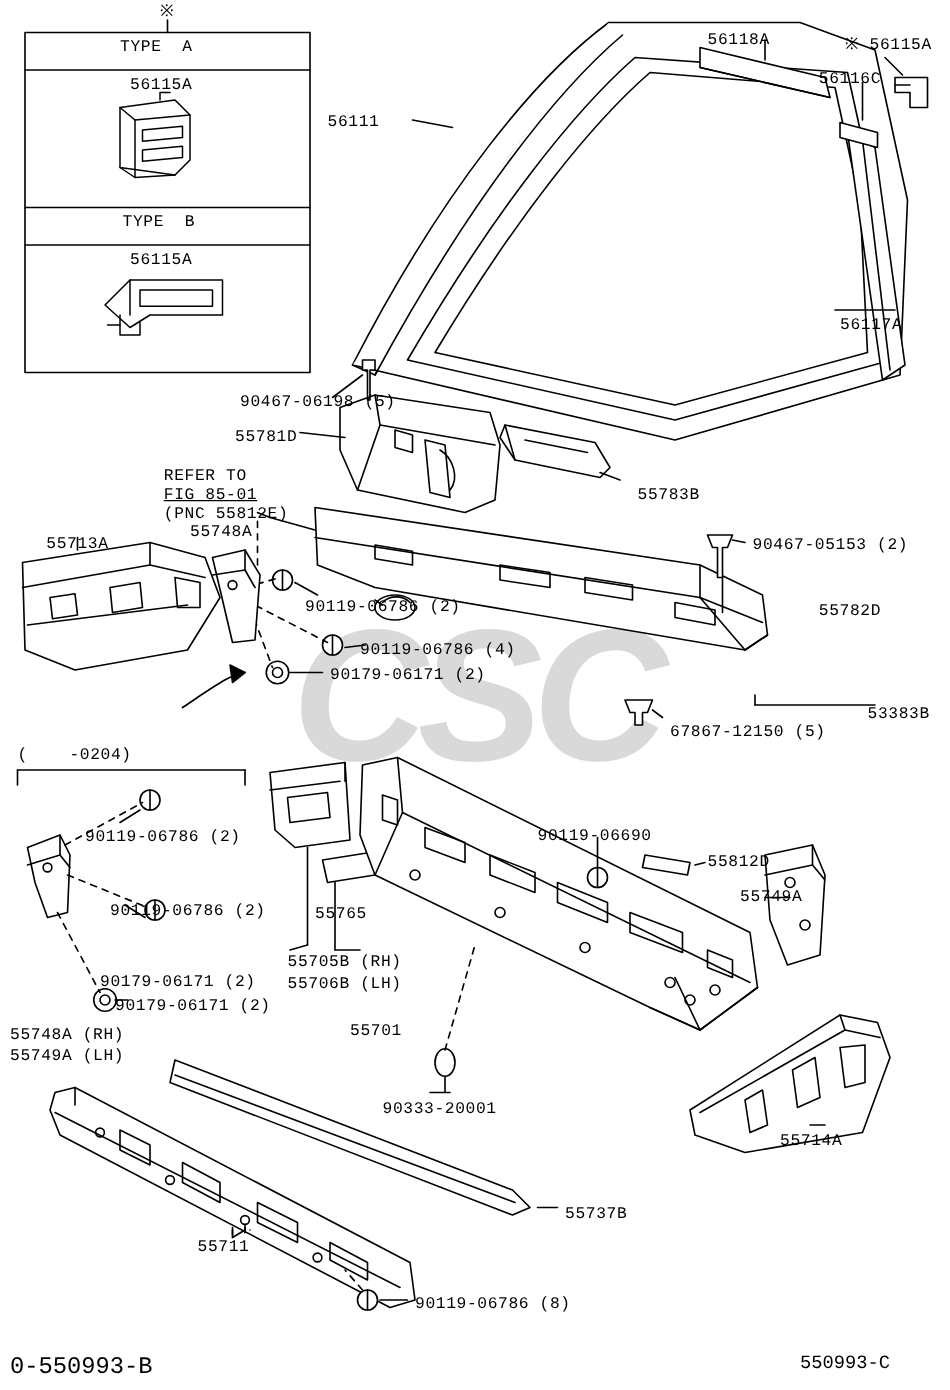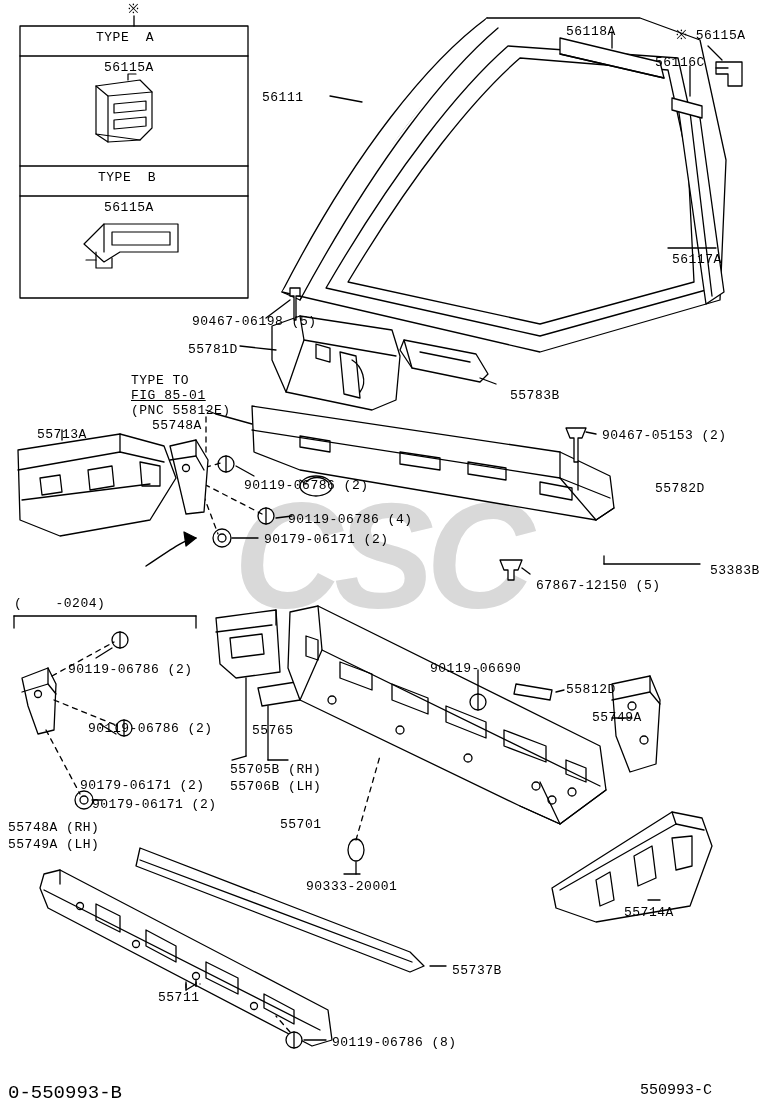--- a/index.html
+++ b/index.html
@@ -294,31 +294,31 @@
     <div class="lbl" style="left:128px;top:2px;">※</div>
 
     <div class="lbl" style="left:566px;top:24px;">56118A</div>
     <div class="lbl" style="left:676px;top:28px;">※ 56115A</div>
     <div class="lbl" style="left:655px;top:55px;">56116C</div>
     <div class="lbl" style="left:262px;top:90px;">56111</div>
     <div class="lbl" style="left:672px;top:252px;">56117A</div>
     <div class="lbl" style="left:192px;top:314px;">90467-06198 (5)</div>
     <div class="lbl" style="left:188px;top:342px;">55781D</div>
     <div class="lbl" style="left:510px;top:388px;">55783B</div>
-    <div class="lbl" style="left:131px;top:373px;">TYPE TO</div>
+    <div class="lbl" style="left:131px;top:373px;">REFER TO</div>
     <div class="lbl" style="left:131px;top:388px;text-decoration:underline;">FIG 85-01</div>
     <div class="lbl" style="left:131px;top:403px;">(PNC 55812E)</div>
     <div class="lbl" style="left:602px;top:428px;">90467-05153 (2)</div>
     <div class="lbl" style="left:37px;top:427px;">55713A</div>
     <div class="lbl" style="left:152px;top:418px;">55748A</div>
     <div class="lbl" style="left:244px;top:478px;">90119-06786 (2)</div>
     <div class="lbl" style="left:655px;top:481px;">55782D</div>
     <div class="lbl" style="left:288px;top:512px;">90119-06786 (4)</div>
     <div class="lbl" style="left:264px;top:532px;">90179-06171 (2)</div>
-    <div class="lbl" style="left:694px;top:563px;margin-left:16px;">53383B</div>
+    <div class="lbl" style="left:694px;top:563px;">53383B</div>
     <div class="lbl" style="left:536px;top:578px;">67867-12150 (5)</div>
     <div class="lbl" style="left:14px;top:596px;">(    -0204)</div>
     <div class="lbl" style="left:68px;top:662px;">90119-06786 (2)</div>
     <div class="lbl" style="left:430px;top:661px;">90119-06690</div>
     <div class="lbl" style="left:566px;top:682px;">55812D</div>
     <div class="lbl" style="left:592px;top:710px;">55749A</div>
     <div class="lbl" style="left:88px;top:721px;">90119-06786 (2)</div>
     <div class="lbl" style="left:252px;top:723px;">55765</div>
     <div class="lbl" style="left:230px;top:762px;">55705B (RH)</div>
     <div class="lbl" style="left:230px;top:779px;">55706B (LH)</div>

